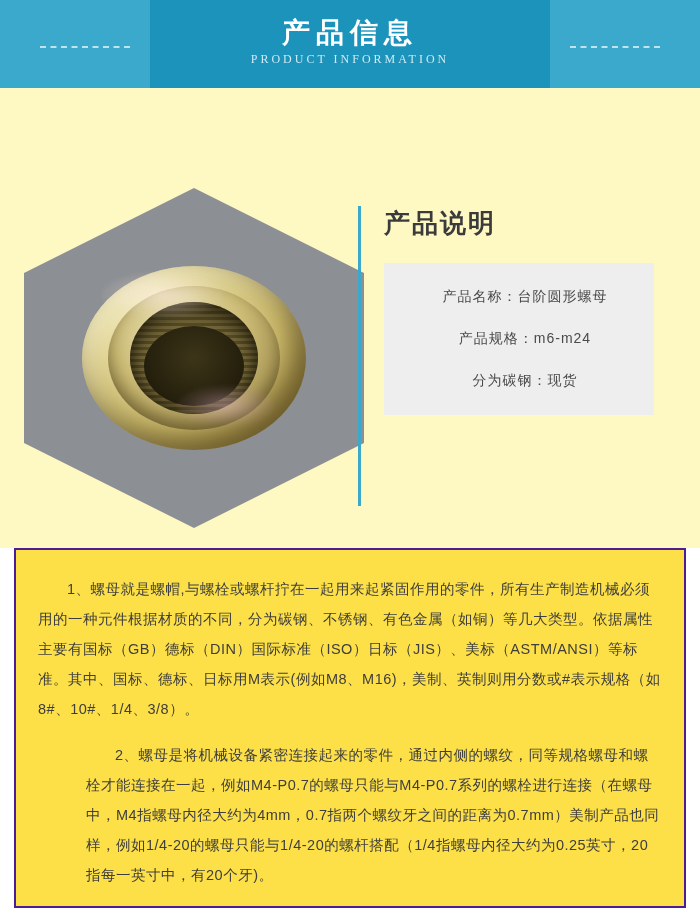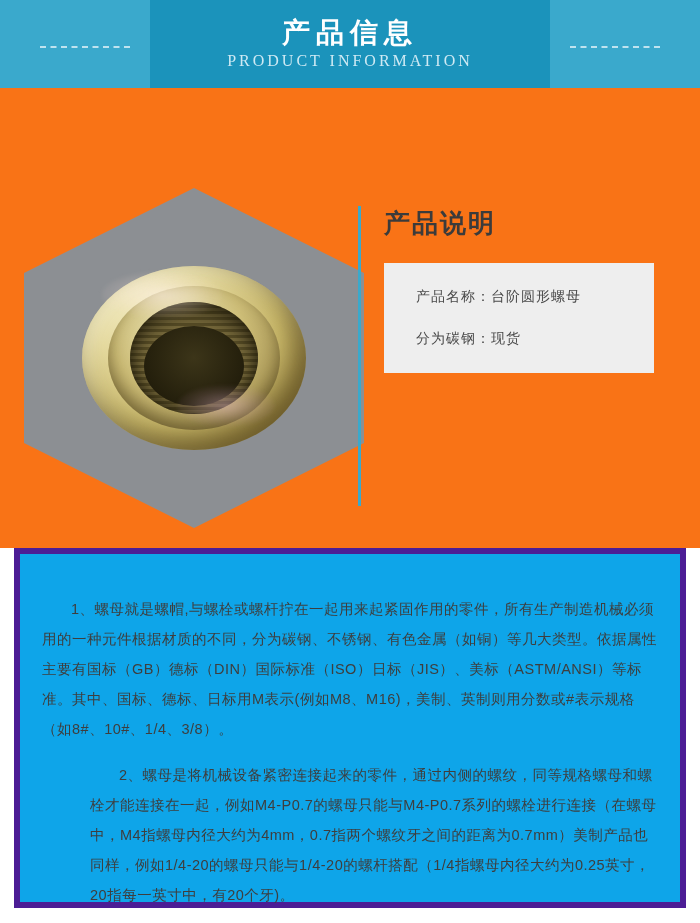--- a/index.html
+++ b/index.html
@@ -59,39 +59,39 @@
     color: #ffffff;
     font-size: 28px;
     font-weight: bold;
     letter-spacing: 6px;
     line-height: 34px;
   }
   .header-en {
     margin: 0;
     padding-top: 2px;
     color: #cfeaf4;
-    font-size: 16px;
+    font-size: 12px;
     letter-spacing: 3px;
     font-family: "Liberation Serif", serif;
   }
   .dash {
     position: absolute;
     top: 46px;
     width: 90px;
     height: 0;
     border-top: 2px dashed #bfe3ef;
   }
   .dash.l { left: 40px; }
   .dash.r { right: 40px; }
 
   
   .product-section {
     position: relative;
     height: 460px;
-    background: #f97316;
+    background: #fef9c3;
   }
   .hex-wrap {
     position: absolute;
     left: 24px;
     top: 100px;
     width: 340px;
     height: 340px;
   }
   .hex {
     position: absolute;
@@ -189,20 +189,21 @@
     font-weight: bold;
     color: #3b3b3b;
     letter-spacing: 2px;
   }
   .info-box {
     margin-left: 26px;
     width: 270px;
     background: #eeeeee;
     padding: 22px 20px 24px 32px;
     box-sizing: border-box;
+    text-align: center;
   }
   .info-row {
     font-size: 14px;
     color: #4a4a4a;
     line-height: 22px;
     margin-bottom: 20px;
     letter-spacing: 1px;
   }
   .info-row:last-child { margin-bottom: 0; }
   .vline {
@@ -214,24 +215,24 @@
     background: #3aa9cc;
   }
 
   
   .desc-section {
     position: absolute;
     left: 14px;
     top: 548px;
     width: 672px;
     height: 360px;
-    background: #0ea5e9;
-    border: 6px solid #4c1d95;
+    background: #fde047;
+    border: 2px solid #4c1d95;
     box-sizing: border-box;
-    padding: 40px 22px 20px 22px;
+    padding: 24px 22px 20px 22px;
   }
   .desc-p {
     margin: 0 0 16px 0;
     font-size: 14.5px;
     line-height: 30px;
     color: #3e3e3e;
     text-indent: 2em;
     letter-spacing: 0.5px;
   }
   .desc-p:last-child { margin-bottom: 0; margin-left: 48px; }
@@ -267,20 +268,21 @@
         <div class="nut-sheen"></div>
         <div class="nut-sheen2"></div>
       </div>
     </div>
 
     <div class="info-panel">
       <div class="vline"></div>
       <h2 class="info-title">产品说明</h2>
       <div class="info-box">
         <div class="info-row">产品名称：台阶圆形螺母</div>
+        <div class="info-row">产品规格：m6-m24</div>
         <div class="info-row">分为碳钢：现货</div>
       </div>
     </div>
 
   </div>
 
   <div class="desc-section">
     <p class="desc-p">1、螺母就是螺帽,与螺栓或螺杆拧在一起用来起紧固作用的零件，所有生产制造机械必须用的一种元件根据材质的不同，分为碳钢、不锈钢、有色金属（如铜）等几大类型。依据属性主要有国标（GB）德标（DIN）国际标准（ISO）日标（JIS）、美标（ASTM/ANSI）等标准。其中、国标、德标、日标用M表示(例如M8、M16)，美制、英制则用分数或#表示规格（如8#、10#、1/4、3/8）。</p>
     <p class="desc-p">2、螺母是将机械设备紧密连接起来的零件，通过内侧的螺纹，同等规格螺母和螺栓才能连接在一起，例如M4-P0.7的螺母只能与M4-P0.7系列的螺栓进行连接（在螺母中，M4指螺母内径大约为4mm，0.7指两个螺纹牙之间的距离为0.7mm）美制产品也同样，例如1/4-20的螺母只能与1/4-20的螺杆搭配（1/4指螺母内径大约为0.25英寸，20指每一英寸中，有20个牙)。</p>
   </div>

